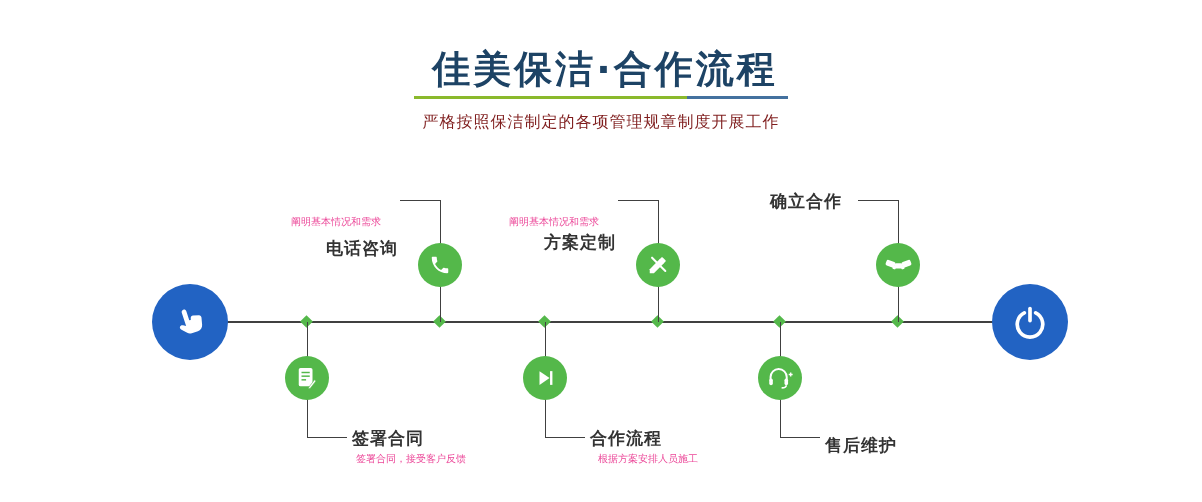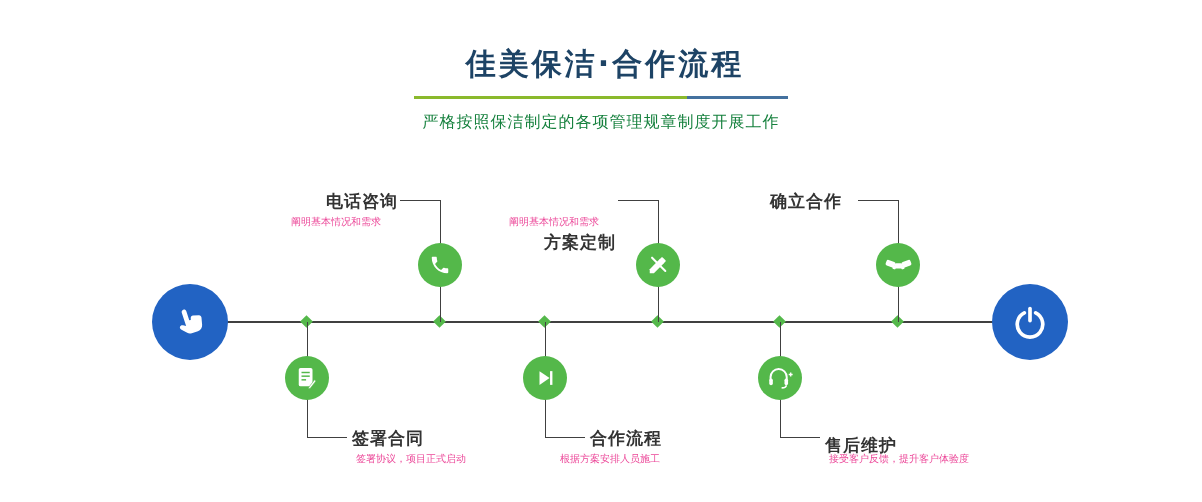--- a/index.html
+++ b/index.html
@@ -2,27 +2,27 @@
 <html><head>
 <meta charset="utf-8">
 <style>
   * { margin:0; padding:0; box-sizing:border-box; }
   html,body { background:#fff; }
   body { font-family:"DejaVu Sans","Liberation Sans",sans-serif; }
   .canvas { position:relative; width:1202px; height:502px; background:#fff; overflow:hidden; margin:0 auto; }
 
   
   .title { position:absolute; top:44px; left:0; width:100%; text-align:center;
-           font-size:30px; font-weight:bold; color:#1d4365; letter-spacing:3px;padding-left:8px; }
+           font-size:38px; font-weight:bold; color:#1d4365; letter-spacing:3px;padding-left:8px; }
   .divider { position:absolute; top:96px; left:50%; transform:translateX(-50%);
              width:374px; height:3px; display:flex; }
   .divider .seg-green { flex:0 0 73%; background:#8ab92c; }
   .divider .seg-blue  { flex:1; background:#44719f; }
   .subtitle { position:absolute; top:112px; left:0; width:100%; text-align:center;
-              font-size:16px; color:#15803d; letter-spacing:1px; }
+              font-size:16px; color:#7f1d1d; letter-spacing:1px; }
 
   
   .timeline { position:absolute; left:190px; top:321px; width:840px; height:2px; background:#404040; }
   .bcircle { position:absolute; width:76px; height:76px; border-radius:50%; background:#2263c3;
              display:flex; align-items:center; justify-content:center; }
   .bcircle.start { left:152px; top:284px; }
   .bcircle.end   { left:992px; top:284px; }
   .gcircle { position:absolute; width:44px; height:44px; border-radius:50%; background:#54b84a;
              display:flex; align-items:center; justify-content:center; }
   .diamond { position:absolute; width:9px; height:9px; background:#54b84a; transform:rotate(45deg); top:317px; }
@@ -34,21 +34,21 @@
   .step-label { position:absolute; font-size:17px; font-weight:bold; color:#333;
                 white-space:nowrap; letter-spacing:1px; }
   .step-desc  { position:absolute; font-size:10px; color:#ec4899; white-space:nowrap; }
   .top-label  { width:158px; text-align:right; top:190px; }
   .top-desc   { width:212px; text-align:center; top:215px; }
 
   
   .s1-vl { left:440px; top:200px; height:122px; }
   .s1-hl { left:400px; top:200px; width:40px; }
   .s1-gc { left:418px; top:243px; }
-  .s1-lb { left:240px; }
+  .s1-lb { left:240px;margin-top:47px; }
   .s1-ds { left:230px; }
   
   .s2-vl { left:658px; top:200px; height:122px; }
   .s2-hl { left:618px; top:200px; width:40px; }
   .s2-gc { left:636px; top:243px; }
   .s2-lb { left:458px;margin-top:41px; }
   .s2-ds { left:448px; }
   
   .s3-vl { left:898px; top:200px; height:122px; }
   .s3-hl { left:858px; top:200px; width:40px; }
@@ -59,21 +59,21 @@
   .s4-vl { left:307px; top:322px; height:116px; }
   .s4-hl { left:307px; top:437px; width:40px; }
   .s4-gc { left:285px; top:356px; }
   .s4-lb { left:352px; top:427px; }
   .s4-ds { left:356px; top:452px; }
   
   .s5-vl { left:545px; top:322px; height:116px; }
   .s5-hl { left:545px; top:437px; width:40px; }
   .s5-gc { left:523px; top:356px; }
   .s5-lb { left:590px; top:427px; }
-  .s5-ds { left:560px; top:452px; }
+  .s5-ds { left:598px; top:452px; }
   
   .s6-vl { left:780px; top:322px; height:116px; }
   .s6-hl { left:780px; top:437px; width:40px; }
   .s6-gc { left:758px; top:356px; }
   .s6-lb { left:825px; top:434px; }
   .s6-ds { left:829px; top:452px; }
 </style>
 </head>
 <body>
 
@@ -152,21 +152,21 @@
       <rect x="1" y="1" width="15" height="20" rx="2" fill="#fff"></rect>
       <g stroke="#54b84a" stroke-width="1.6">
         <line x1="4" y1="6" x2="13" y2="6"></line>
         <line x1="4" y1="10" x2="13" y2="10"></line>
         <line x1="4" y1="14" x2="9" y2="14"></line>
       </g>
       <path d="M12 22l6.2-8 1.6 1.3-6.2 8-2.1.6z" fill="#fff" stroke="#54b84a" stroke-width="0.6"></path>
     </svg>
   </div>
   <div class="step-label s4-lb">签署合同</div>
-  <div class="step-desc s4-ds">签署协议，项目正式启动</div>
+  <div class="step-desc s4-ds">签署合同，接受客户反馈</div>
 
   <div class="vline s5-vl"></div>
   <div class="hline s5-hl"></div>
   <div class="gcircle s5-gc">
     <svg width="22" height="22" viewBox="0 0 24 24">
       <path d="M6 4.5l11 7.5-11 7.5z" fill="#fff"></path>
       <rect x="17.5" y="4.5" width="2.6" height="15" fill="#fff"></rect>
     </svg>
   </div>
   <div class="step-label s5-lb">合作流程</div>
@@ -177,15 +177,14 @@
   <div class="gcircle s6-gc">
     <svg width="26" height="22" viewBox="0 0 29 24">
       <path d="M4 14v-3a9 9 0 0 1 18 0v3" fill="none" stroke="#fff" stroke-width="2.2"></path>
       <rect x="2.5" y="12.5" width="4" height="7.5" rx="2" fill="#fff"></rect>
       <rect x="19.5" y="12.5" width="4" height="7.5" rx="2" fill="#fff"></rect>
       <path d="M21.5 20c0 2-2.6 3-5.2 3" fill="none" stroke="#fff" stroke-width="1.8"></path>
       <path d="M24.2 8h4.4M26.4 5.8v4.4" stroke="#fff" stroke-width="1.6"></path>
     </svg>
   </div>
   <div class="step-label s6-lb">售后维护</div>
-  <div class="step-desc s6-ds">接受客户反馈，提升客户体验度</div>
 
 </div>
 
 </body></html>

